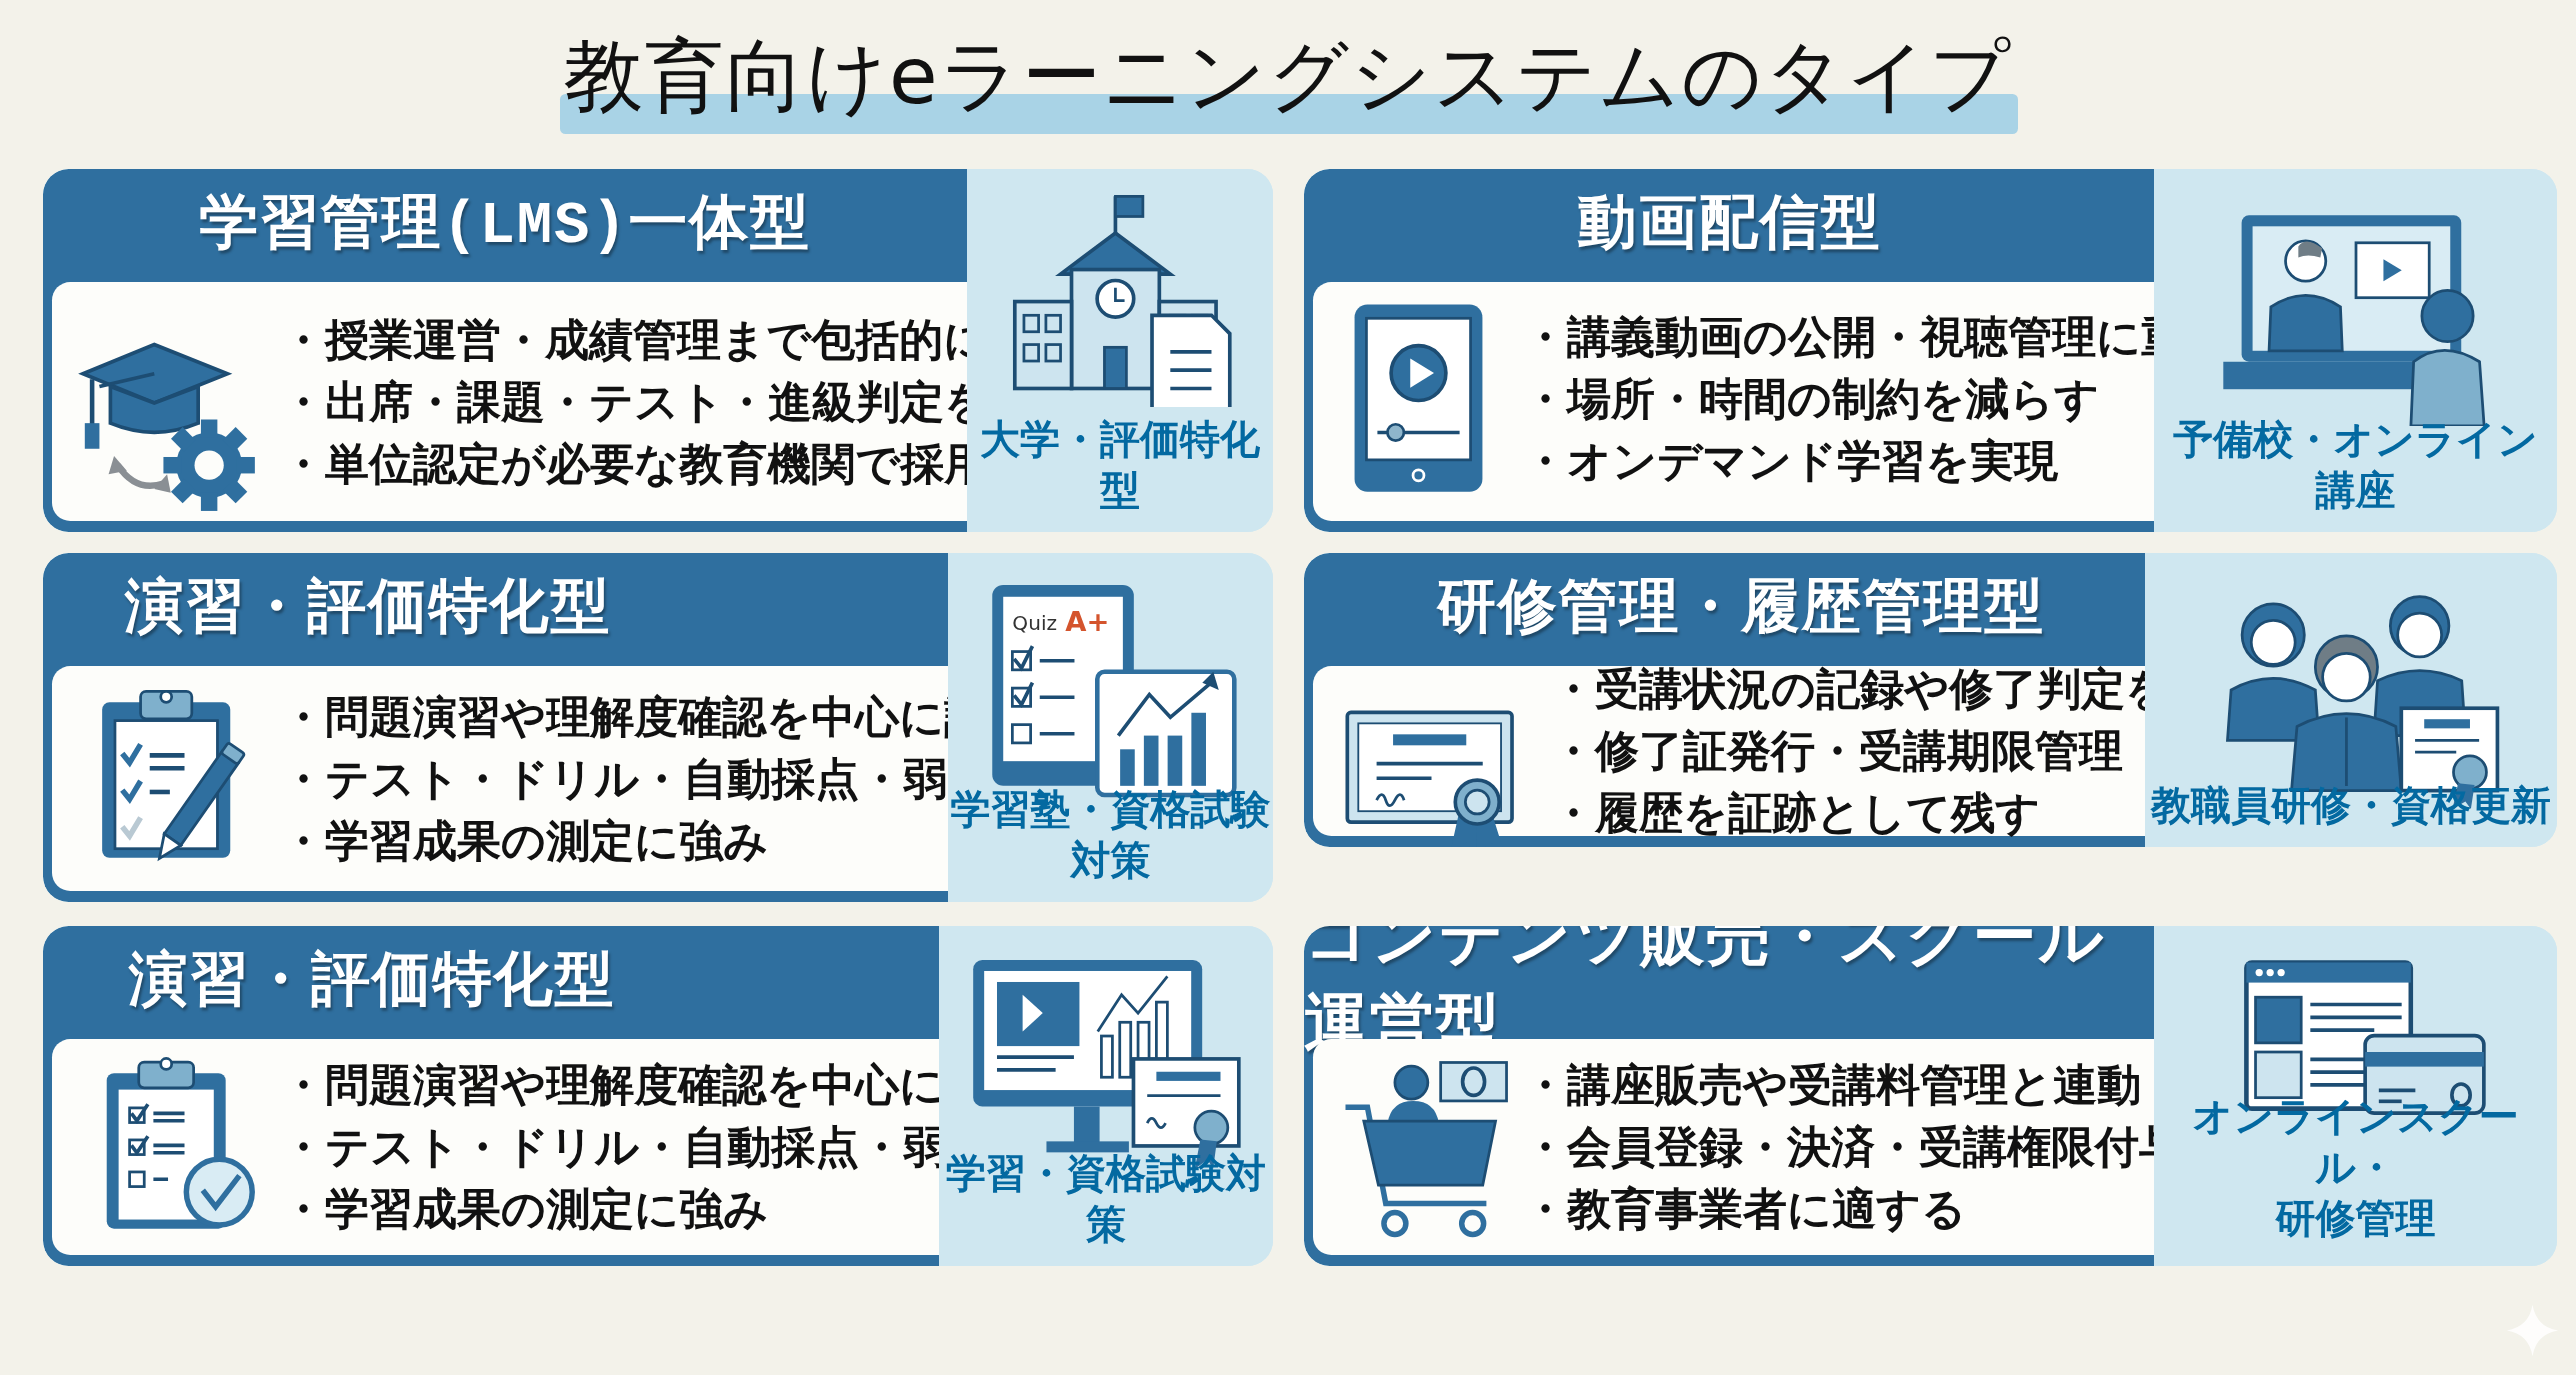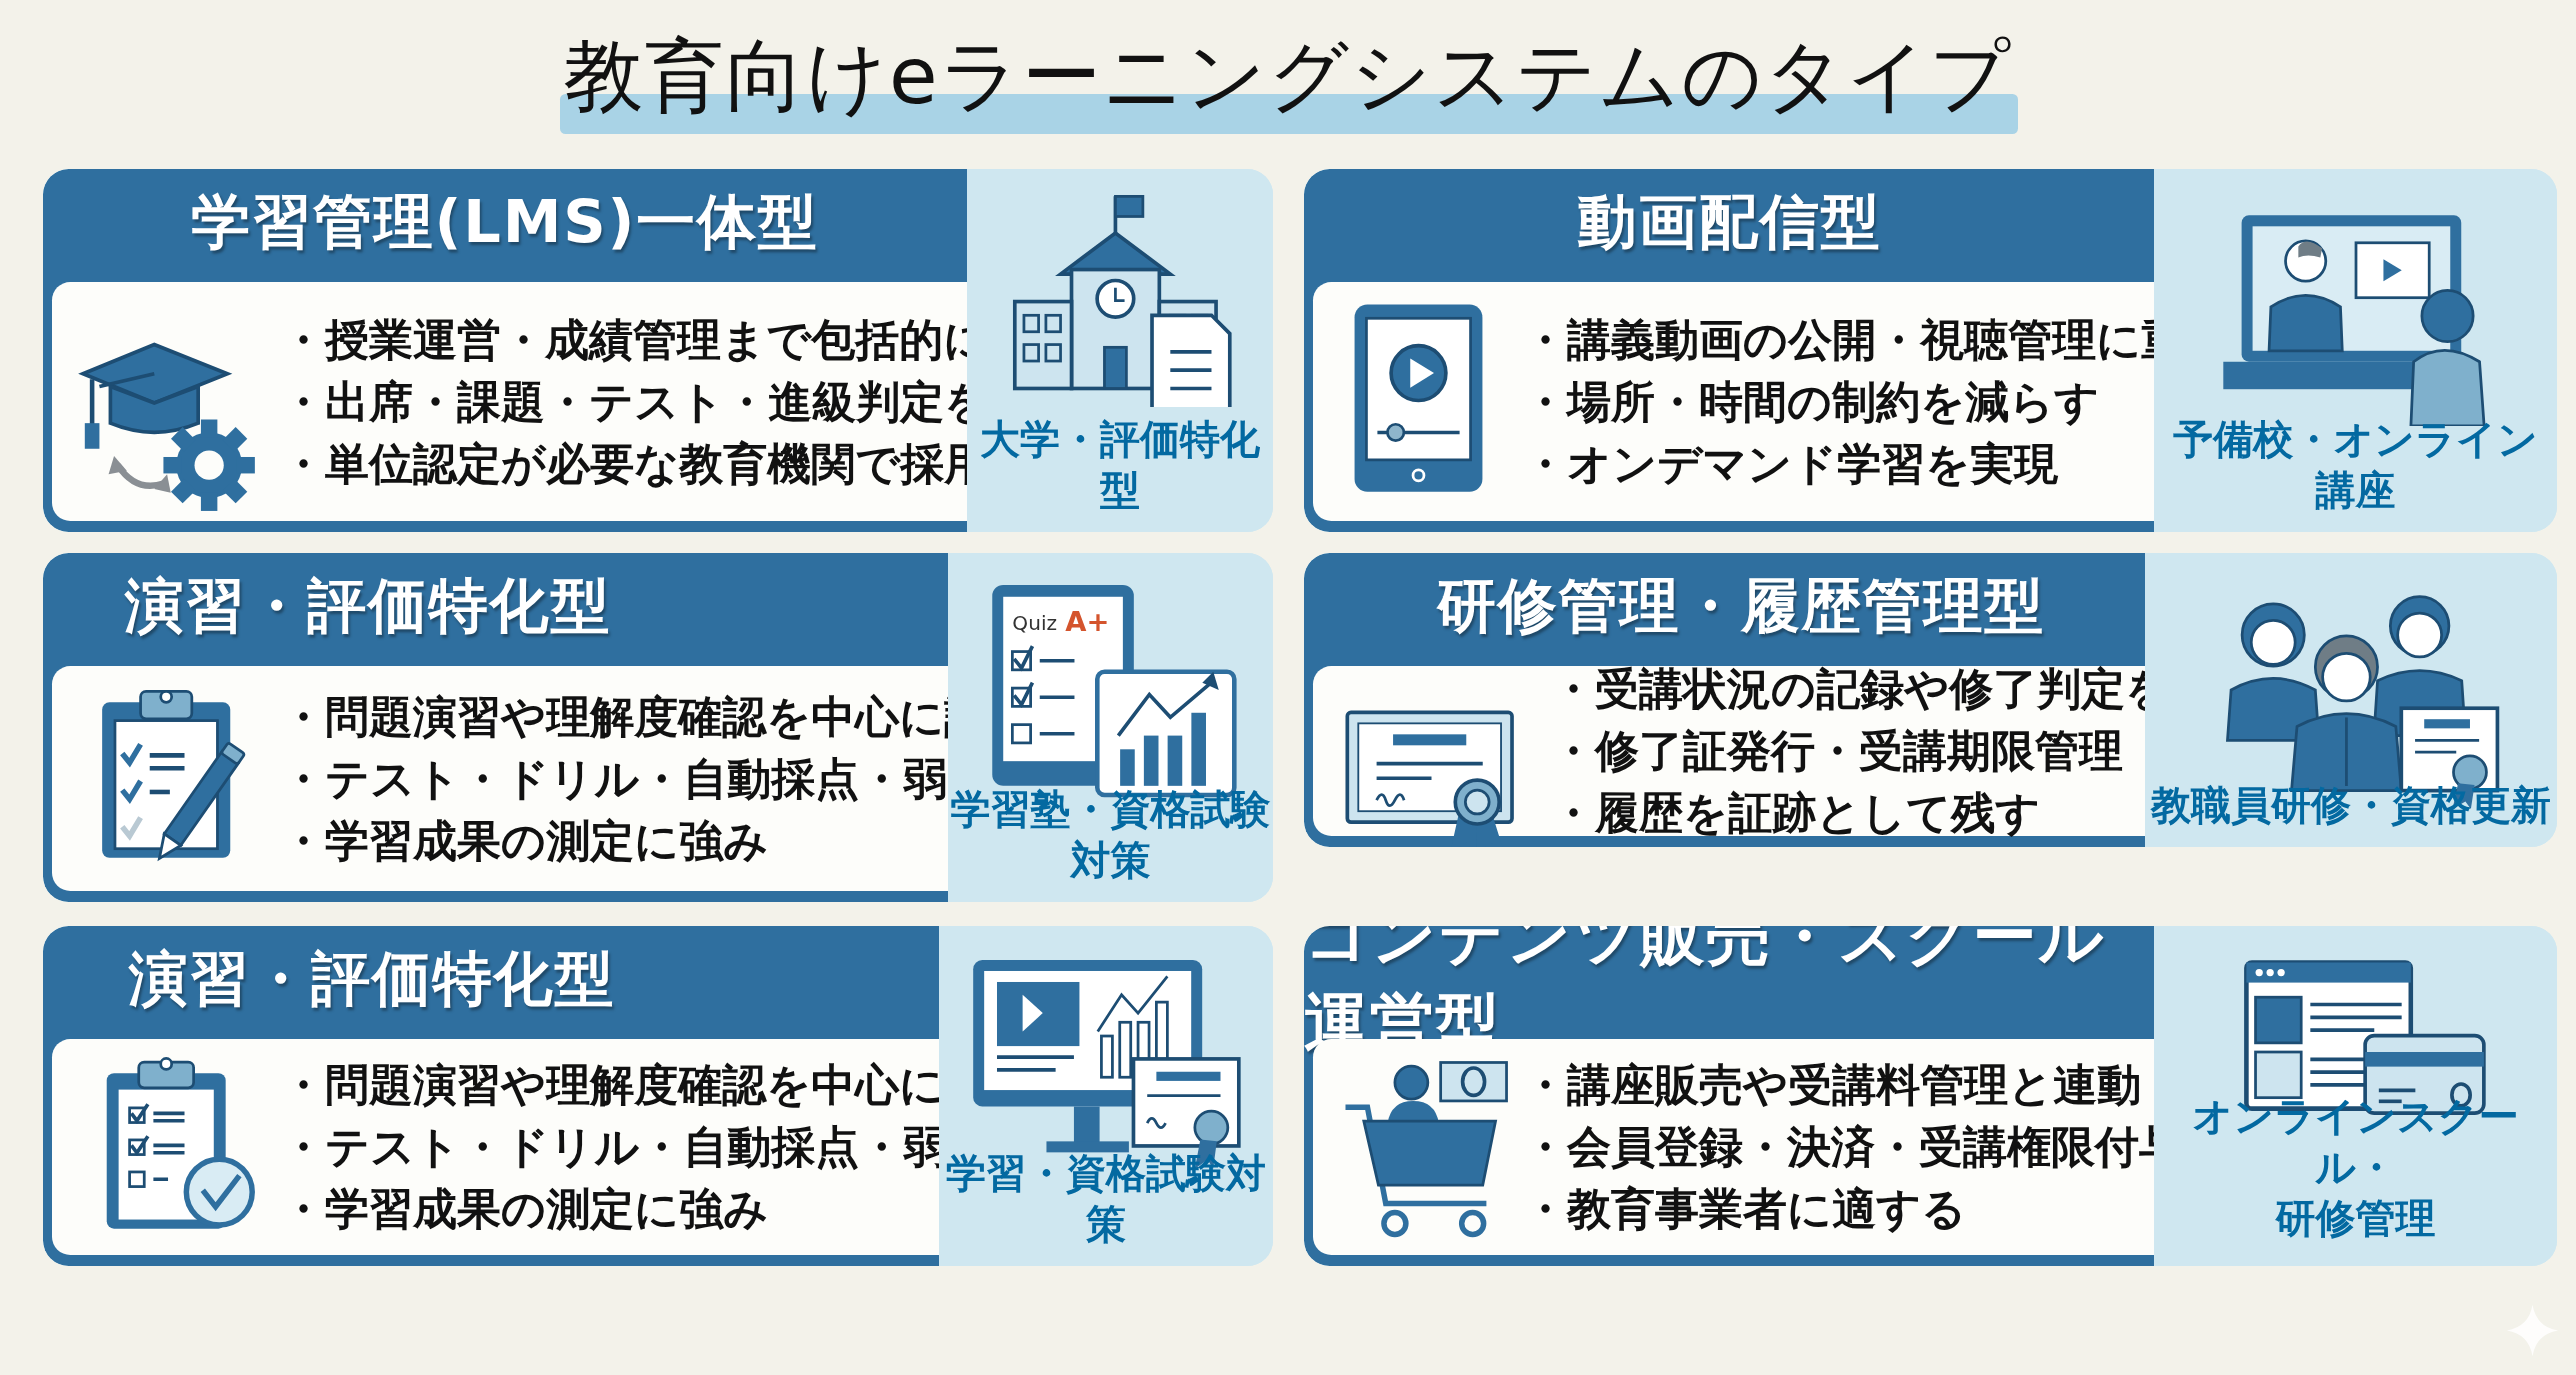--- a/index.html
+++ b/index.html
@@ -30,21 +30,21 @@
 </head>
 <body>
 
 <div class="title-wrap">
   <div class="title-band"></div>
   <div class="title">教育向けeラーニングシステムのタイプ</div>
 </div>
 
 <div class="card" style="left:43px;top:169px;width:1230px;height:363px;">
   <div class="left" style="width:924px;">
-    <div class="head" style="">学習管理(LMS)一体型</div>
+    <div class="head" style="font-family:Liberation Mono, monospace;">学習管理(LMS)一体型</div>
     <div class="body">
       <svg class="icon-main" style="left:20px;top:46px;" width="192" height="183" viewBox="0 0 210 200">
         <polygon points="12,50 90,18 170,50 90,82" fill="#2f6f9f" stroke="#1d4d73" stroke-width="4"></polygon>
         <path d="M42,64 L42,104 Q90,124 138,104 L138,64 L90,82 Z" fill="#2f6f9f" stroke="#1d4d73" stroke-width="4"></path>
         <line x1="90" y1="50" x2="30" y2="64" stroke="#1d4d73" stroke-width="4"></line>
         <line x1="22" y1="56" x2="22" y2="106" stroke="#1d4d73" stroke-width="5"></line>
         <rect x="14" y="104" width="16" height="28" fill="#2f6f9f"></rect>
         <g transform="translate(150,150)">
           <circle r="36" fill="#2f6f9f"></circle>
           <g fill="#2f6f9f">
@@ -94,21 +94,21 @@
           <line x1="190" y1="180" x2="235" y2="180"></line>
           <line x1="190" y1="200" x2="235" y2="200"></line>
           <line x1="190" y1="220" x2="235" y2="220"></line>
         </g>
     </svg>
     <div class="audience">大学・評価特化型</div>
   </div>
 </div>
 
 <div class="card" style="left:1304px;top:169px;width:1253px;height:363px;">
-  <div class="left" style="width:851px;">
+  <div class="left" style="width:851px;font-family:Liberation Mono, monospace;">
     <div class="head">動画配信型</div>
     <div class="body">
       <svg class="icon-main" style="left:37px;top:18.3px;" width="137" height="201" viewBox="0 0 150 220">
         <rect x="5" y="5" width="140" height="205" rx="14" fill="#2f6f9f"></rect>
         <rect x="18" y="20" width="114" height="155" fill="#fff" stroke="#1d4d73" stroke-width="3"></rect>
         <circle cx="75" cy="80" r="30" fill="#2f6f9f" stroke="#1d4d73" stroke-width="4"></circle>
         <polygon points="66,64 92,80 66,96" fill="#fff"></polygon>
         <line x1="30" y1="145" x2="120" y2="145" stroke="#1d4d73" stroke-width="4"></line>
         <circle cx="50" cy="145" r="9" fill="#8fb6cc" stroke="#1d4d73" stroke-width="3"></circle>
         <circle cx="75" cy="192" r="6" fill="none" stroke="#fff" stroke-width="3"></circle>

